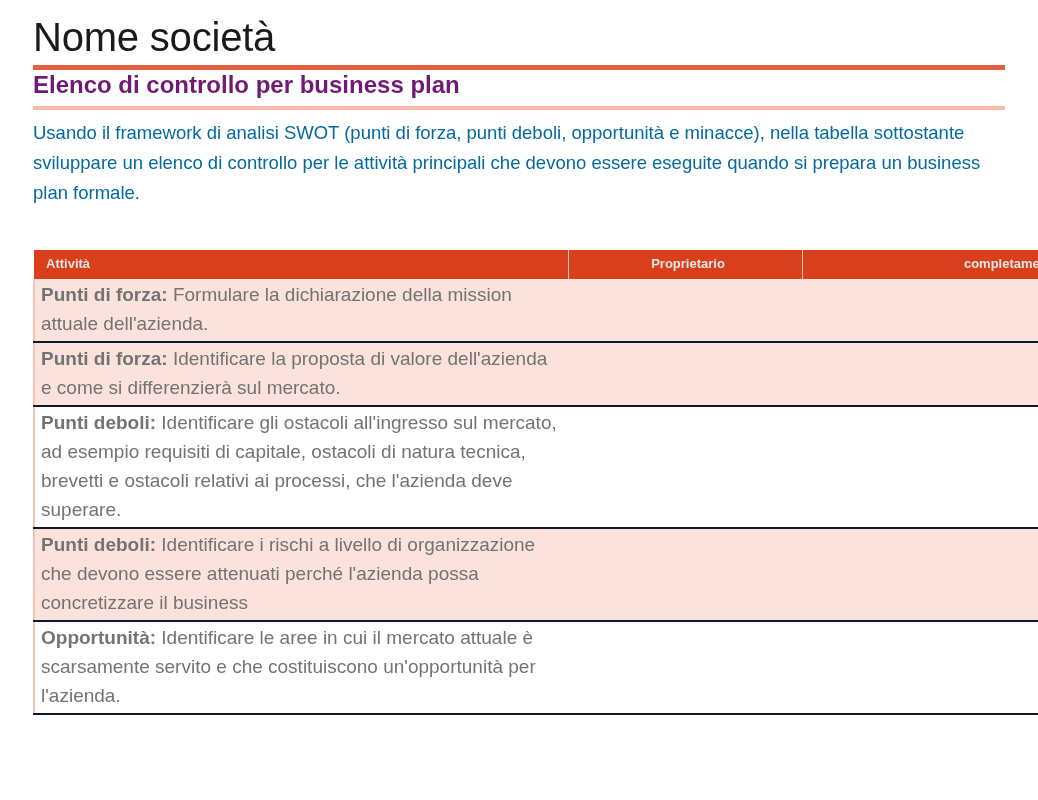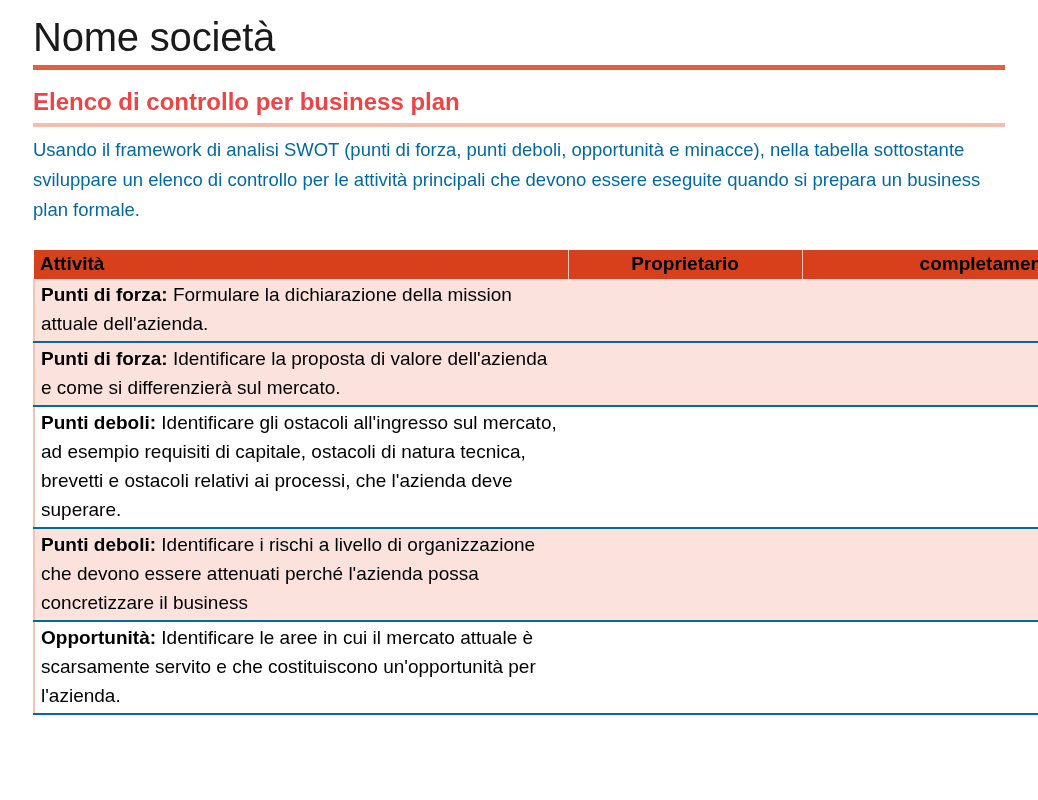--- a/index.html
+++ b/index.html
@@ -40,25 +40,24 @@
 
   .rule-strong {
     height: 5px;
     background: #E0603F;
     margin-top: 3px;
     margin-bottom: 0;
   }
 
   .doc-subtitle {
     margin: 0;
-    padding-top: 17px;
     font-size: 24px;
     font-weight: bold;
     line-height: 30px;
-    color: #ef4444;
+    color: #701a75;
     white-space: nowrap;
   }
 
   .rule-light {
     height: 4px;
     background: #F6BDAB;
     margin-top: 6px;
   }
 
   .intro {
@@ -75,44 +74,44 @@
     left: 33px;
     top: 250px;
     width: 1002px;
     border-collapse: collapse;
     table-layout: fixed;
     font-size: 19px;
   }
 
   .checklist-table thead th {
     background: #D8401C;
-    color: #000000;
-    font-size: 19px;
+    color: #e5e5e5;
+    font-size: 13px;
     font-weight: bold;
     line-height: 26px;
-    padding: 1px 6px 2px 6px;
+    padding: 1px 6px 2px 12px;
     border-right: 1px solid #F0C6B8;
     box-sizing: border-box;
     white-space: nowrap;
   }
   .checklist-table thead th:last-child {
     border-right: none;
   }
 
   .col-task   { width: 534px; text-align: left; }
   .col-owner  { width: 234px; text-align: center; margin-top: 44px; }
   .col-done   { width: 268px; text-align: right; padding-right: 10px !important; }
 
   .checklist-table tbody td {
     padding: 1px 6px 3px 6px;
     vertical-align: top;
     line-height: 29px;
     font-size: 19px;
-    color: #000000;
-    border-bottom: 2px solid #0369a1;
+    color: #737373;
+    border-bottom: 2px solid #0f172a;
     box-sizing: border-box;
   }
 
   .checklist-table tbody tr.shade td {
     background: #FBE2DC;
   }
   .checklist-table tbody tr.plain td {
     background: #ffffff;
   }
 

